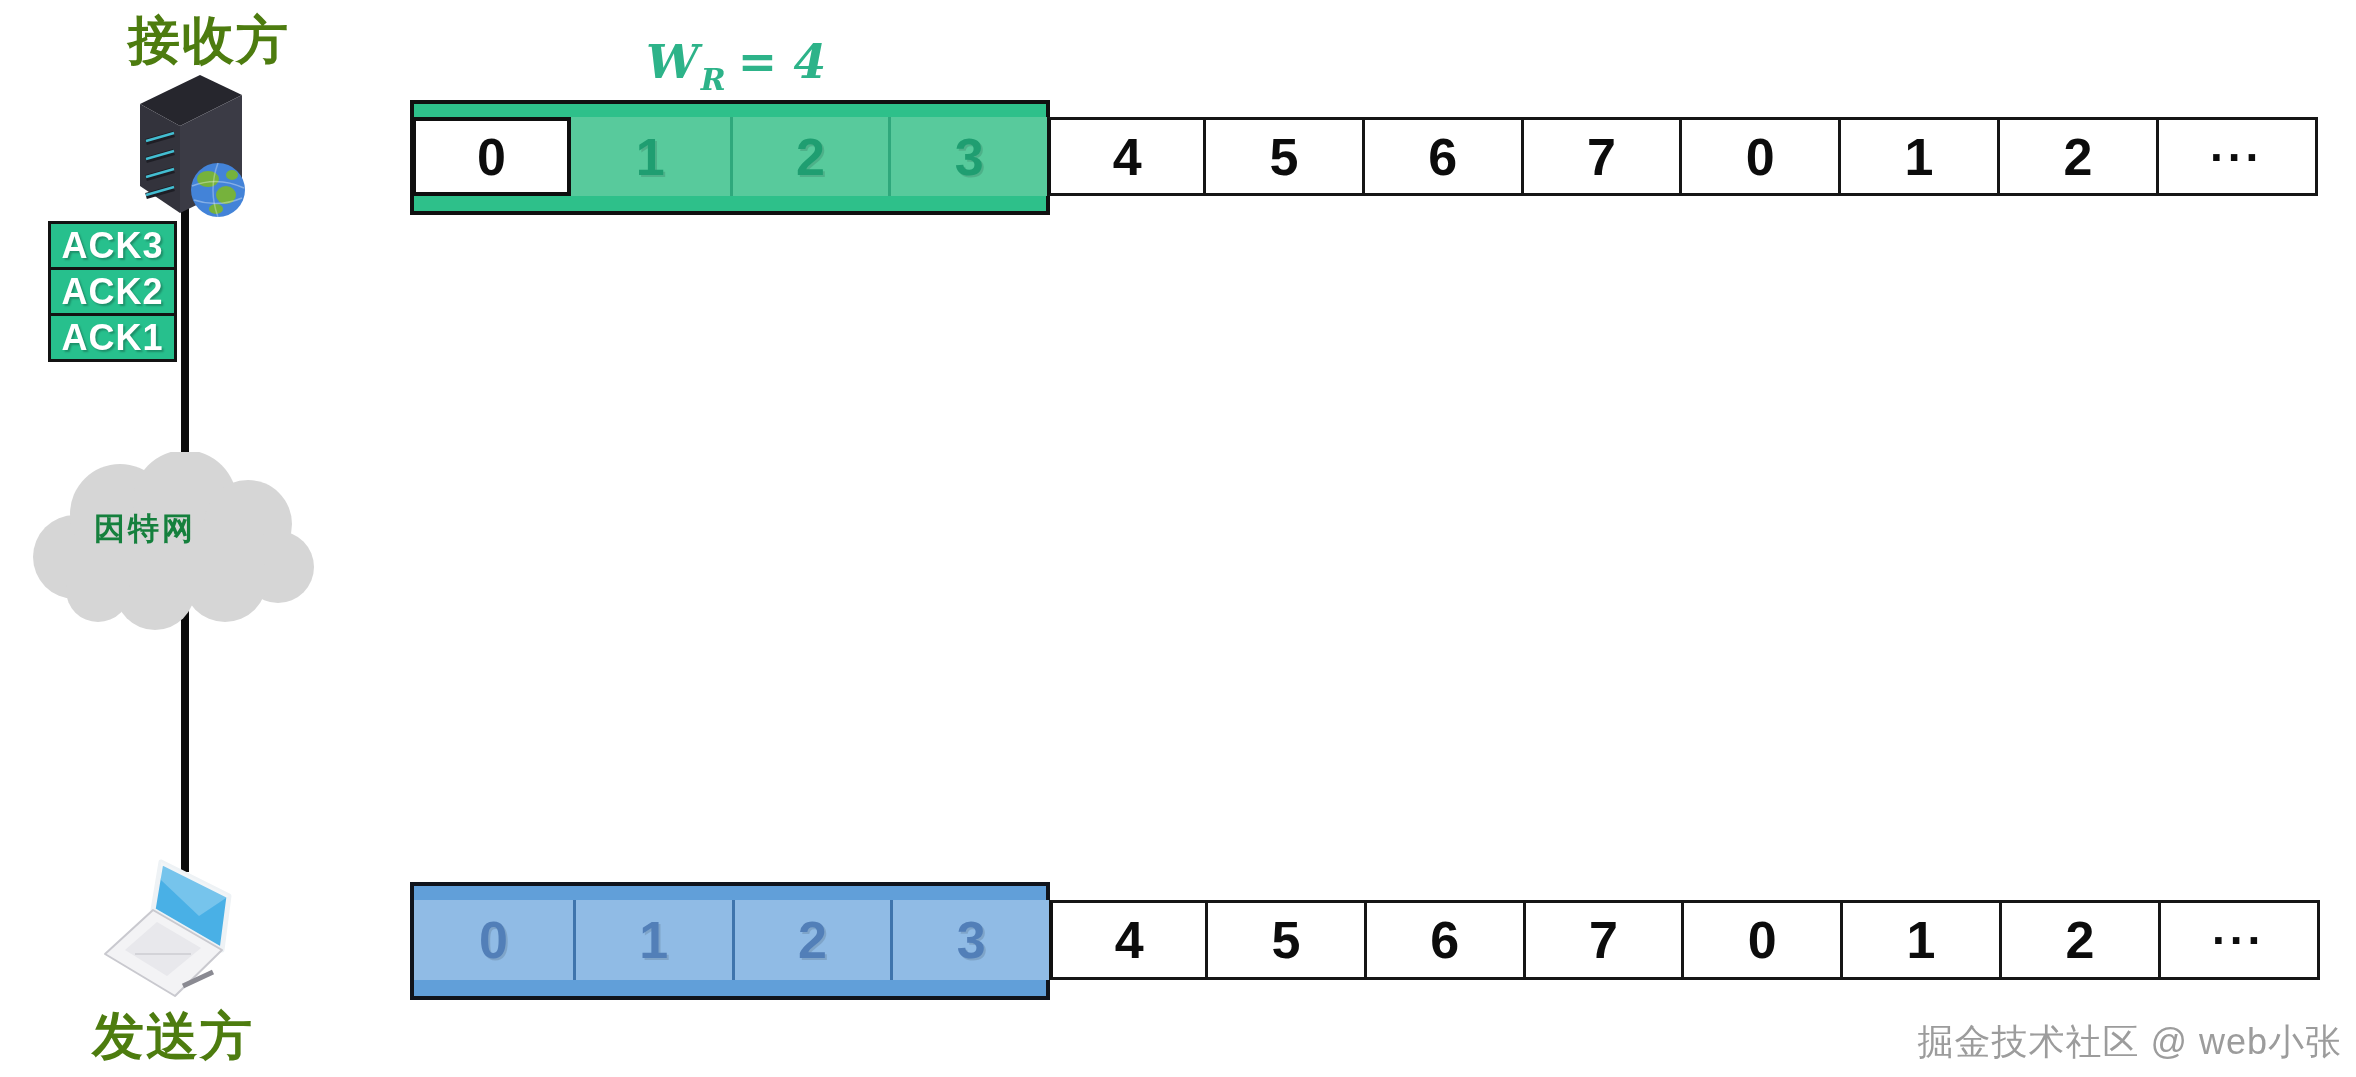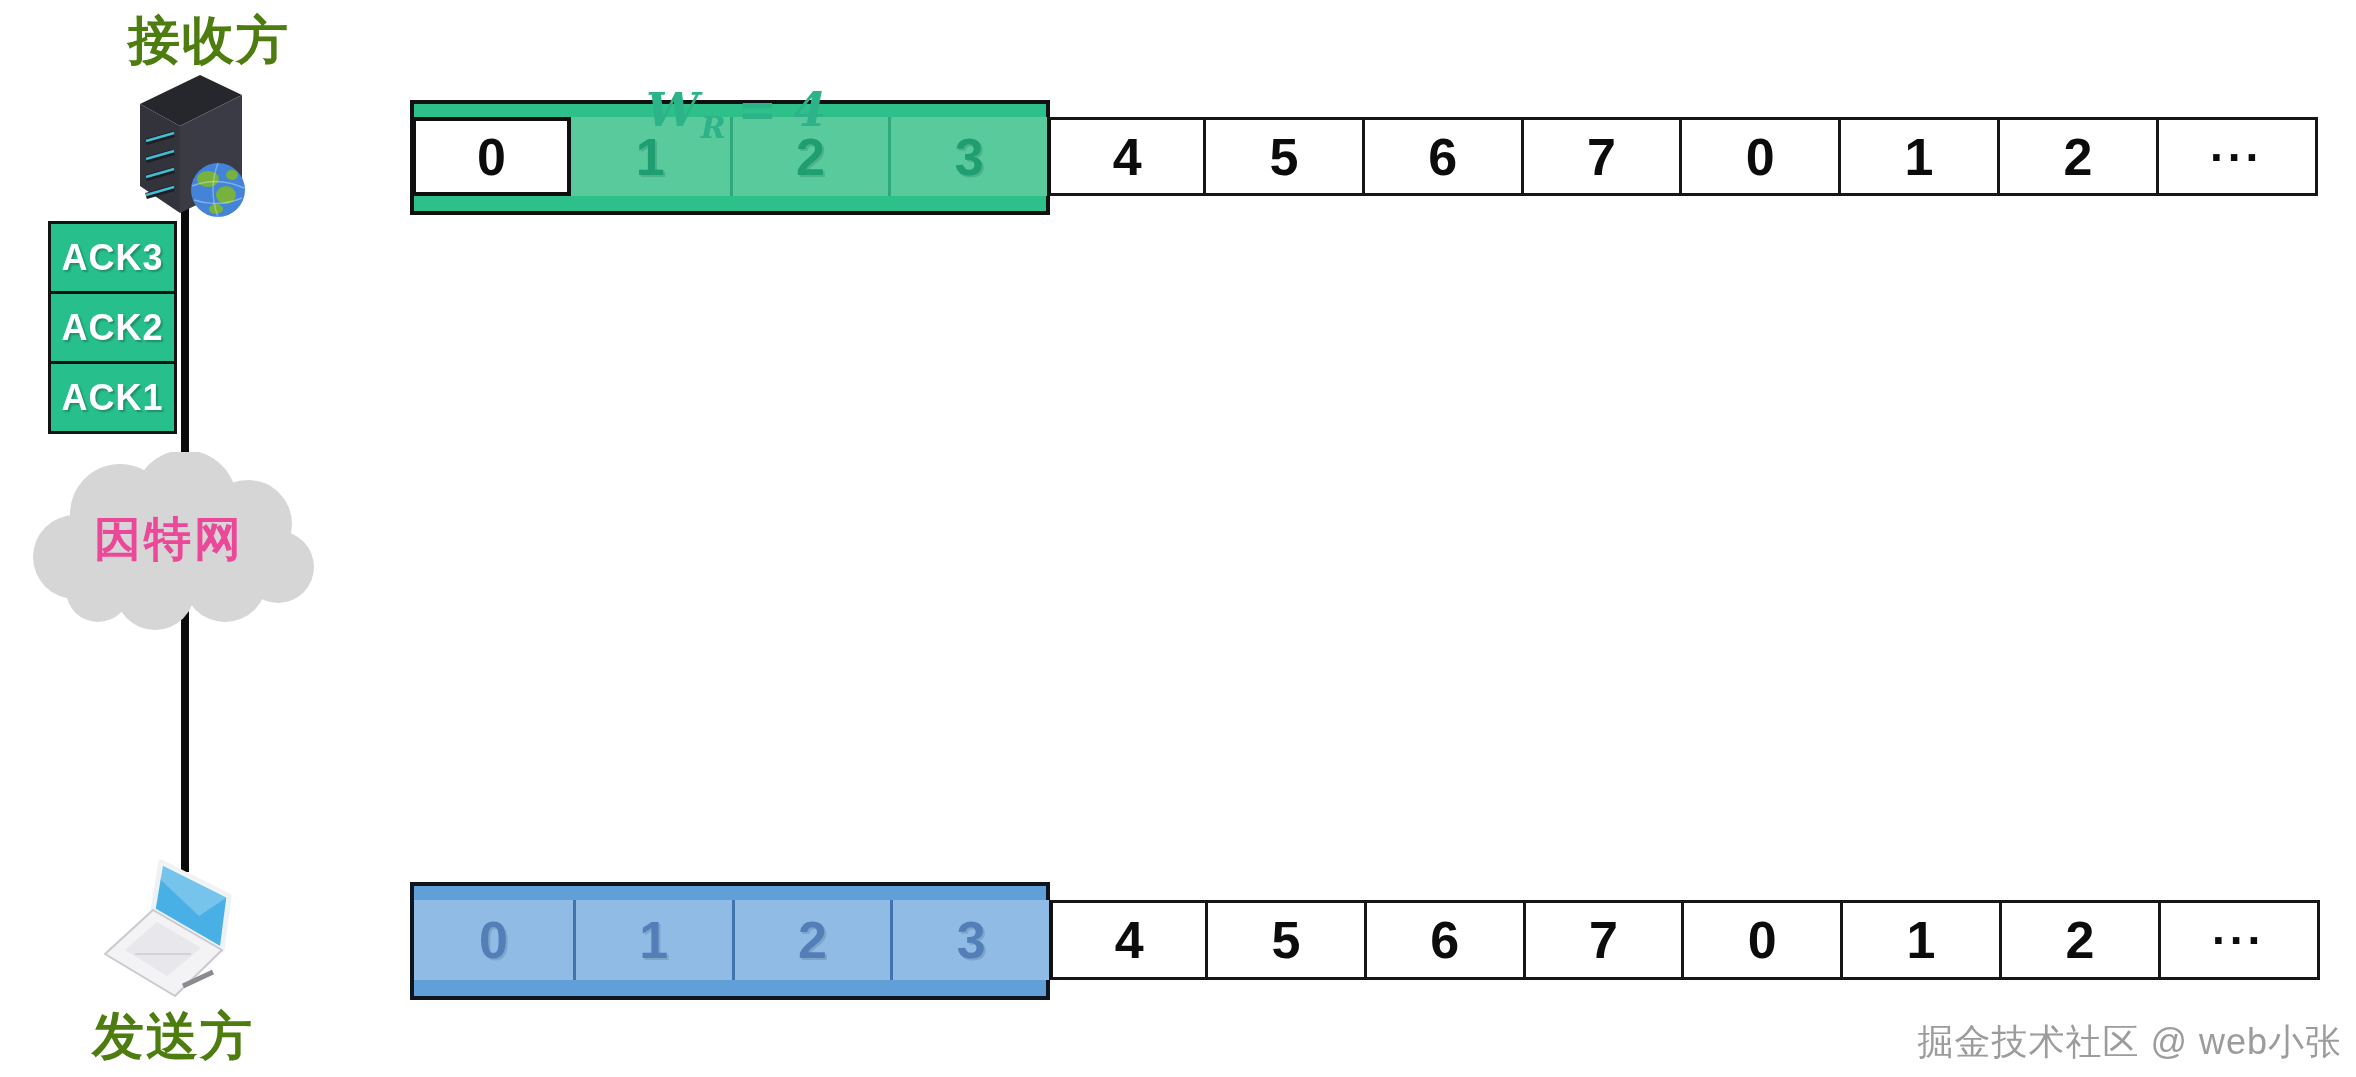--- a/index.html
+++ b/index.html
@@ -20,44 +20,43 @@
 
   
   .link-line {
     left:181px; top:206px; width:8px; height:666px;
     background:#0a0a0a; z-index:1;
   }
 
   
   .ack-stack { left:24px; top:221px; width:153px; z-index:3; }
   .ack-box {
-    height:73px; box-sizing:border-box; border:3px solid #131313;
+    height:49px; box-sizing:border-box; border:3px solid #131313;
     background:#27c08d; color:#ffffff; font-weight:800; font-size:36px;
     display:flex; align-items:center; justify-content:center;
     text-shadow:2px 2px 2px rgba(0,0,0,0.25); letter-spacing:1px;margin-left:24px;
   }
   .ack-box + .ack-box { margin-top:-3px;text-align:right; }
 
   
   .cloud-svg { left:20px; top:452px; z-index:2; }
   .cloud-label {
     left:94px; top:508px; z-index:3;
-    font-size:47px; font-weight:800; color:#ec4899; letter-spacing:3px;
+    font-size:31px; font-weight:800; color:#15803d; letter-spacing:3px;
   }
 
   
   .server-svg { left:122px; top:62px;  z-index:2; overflow:visible; }
   .laptop-svg { left:95px;  top:858px; z-index:2; overflow:visible; }
 
   
   .wlabel {
     font-family:"DejaVu Serif","Liberation Serif",serif;
     font-style:italic; font-weight:bold; font-size:47px; white-space:nowrap;
     z-index:3;
-    margin-top:48px;
   }
   .wlabel sub { font-size:30px; vertical-align:-12px; margin-left:2px; }
   .wlabel .eq { margin-left:12px; }
   .wlabel-r { left:646px; top:34px;  color:#2db389; }
   .wlabel-t { left:650px; top:823px; color:#5e9ad6; }
 
   
   .win-frame { box-sizing:border-box; z-index:1; border:4px solid #101010; }
   .frame-green { left:410px; top:100px; width:640px; height:115px; background:#2ec08a; }
   .frame-blue  { left:410px; top:882px; width:640px; height:118px; background:#619fd9; border-color:#10141c; }

